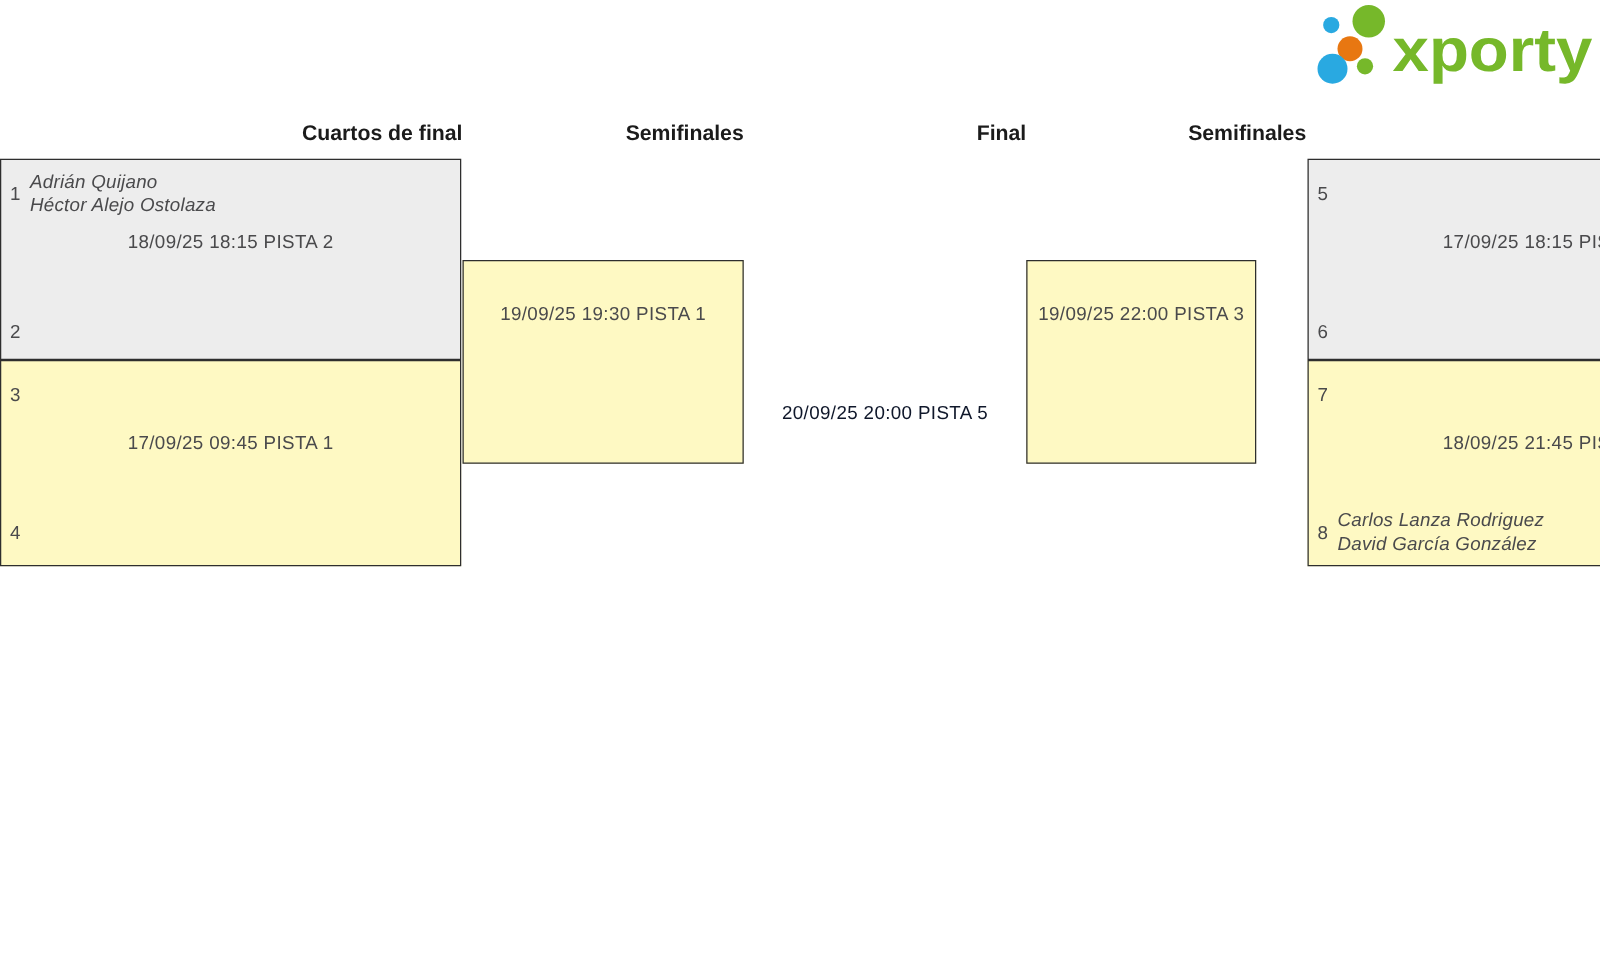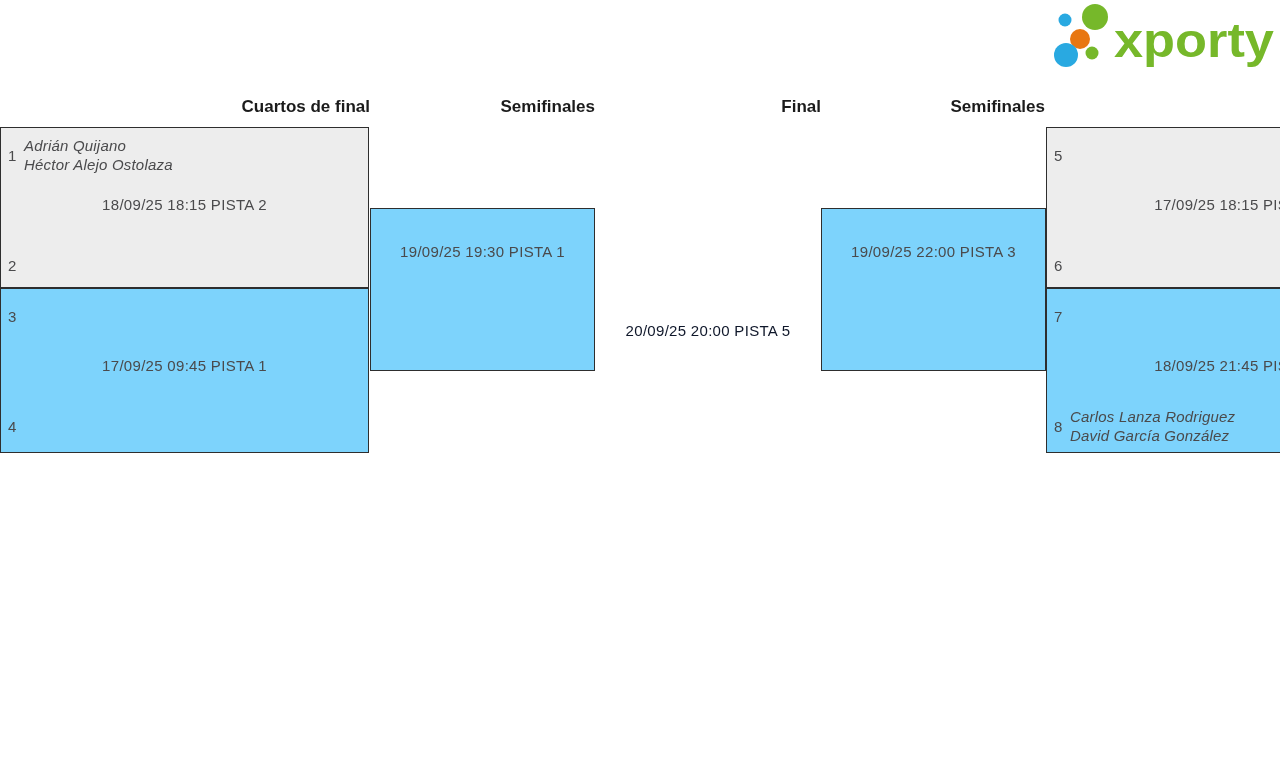--- a/index.html
+++ b/index.html
@@ -16,37 +16,37 @@
   
   .round-header{position:absolute;top:96px;height:22px;line-height:21px;text-align:right;
                 font-size:17px;font-weight:700;color:#1b1b1b;white-space:nowrap;}
   #rh-0{left:0;width:370px;}
   #rh-1{left:370px;width:225px;}
   #rh-2{left:595px;width:226px;}
   #rh-3{left:821px;width:224px;}
   #rh-4{left:1046px;width:369px;}
 
   
-  .box{position:absolute;border:1px solid #2e2e2e;background:#7dd3fc;box-sizing:border-box;}
+  .box{position:absolute;border:1px solid #2e2e2e;background:#fef9c3;box-sizing:border-box;}
   .box.shaded{background:#ededed;}
   #qf1{left:0;top:127px;width:369px;height:161px;}
   #qf2{left:0;top:288px;width:369px;height:165px;}
   #sf1{left:370px;top:208px;width:225px;height:163px;}
-  #sf2{left:821px;top:208px;width:225px;height:163px;}
+  #sf2{left:821px;top:208px;width:184px;height:163px;}
   #qf3{left:1046px;top:127px;width:369px;height:161px;}
   #qf4{left:1046px;top:288px;width:369px;height:165px;}
 
   .team{position:absolute;left:0;right:0;display:flex;align-items:center;gap:6px;
         padding-left:7px;color:#4a4a4c;font-size:15px;letter-spacing:.2px;}
   .team-a{top:6px;height:42px;}
   .team-b{top:116px;height:42px;}
   .seed{min-width:10px;}
   .names{line-height:19px;white-space:nowrap;font-style:italic;}
 
-  .match-info{position:absolute;left:0;right:0;top:68px;text-align:center;
+  .match-info{position:absolute;left:0;right:0;top:57px;text-align:center;
               font-size:15px;line-height:18px;color:#4a4a4c;letter-spacing:.3px;white-space:nowrap;}
   .sf .match-info{top:34px;}
 
   #final-info{position:absolute;left:596px;top:322px;width:224px;text-align:center;
               font-size:15px;line-height:18px;color:#0f172a;letter-spacing:.3px;white-space:nowrap;}
 </style>
 </head>
 <body>
 
 <div id="stage">

